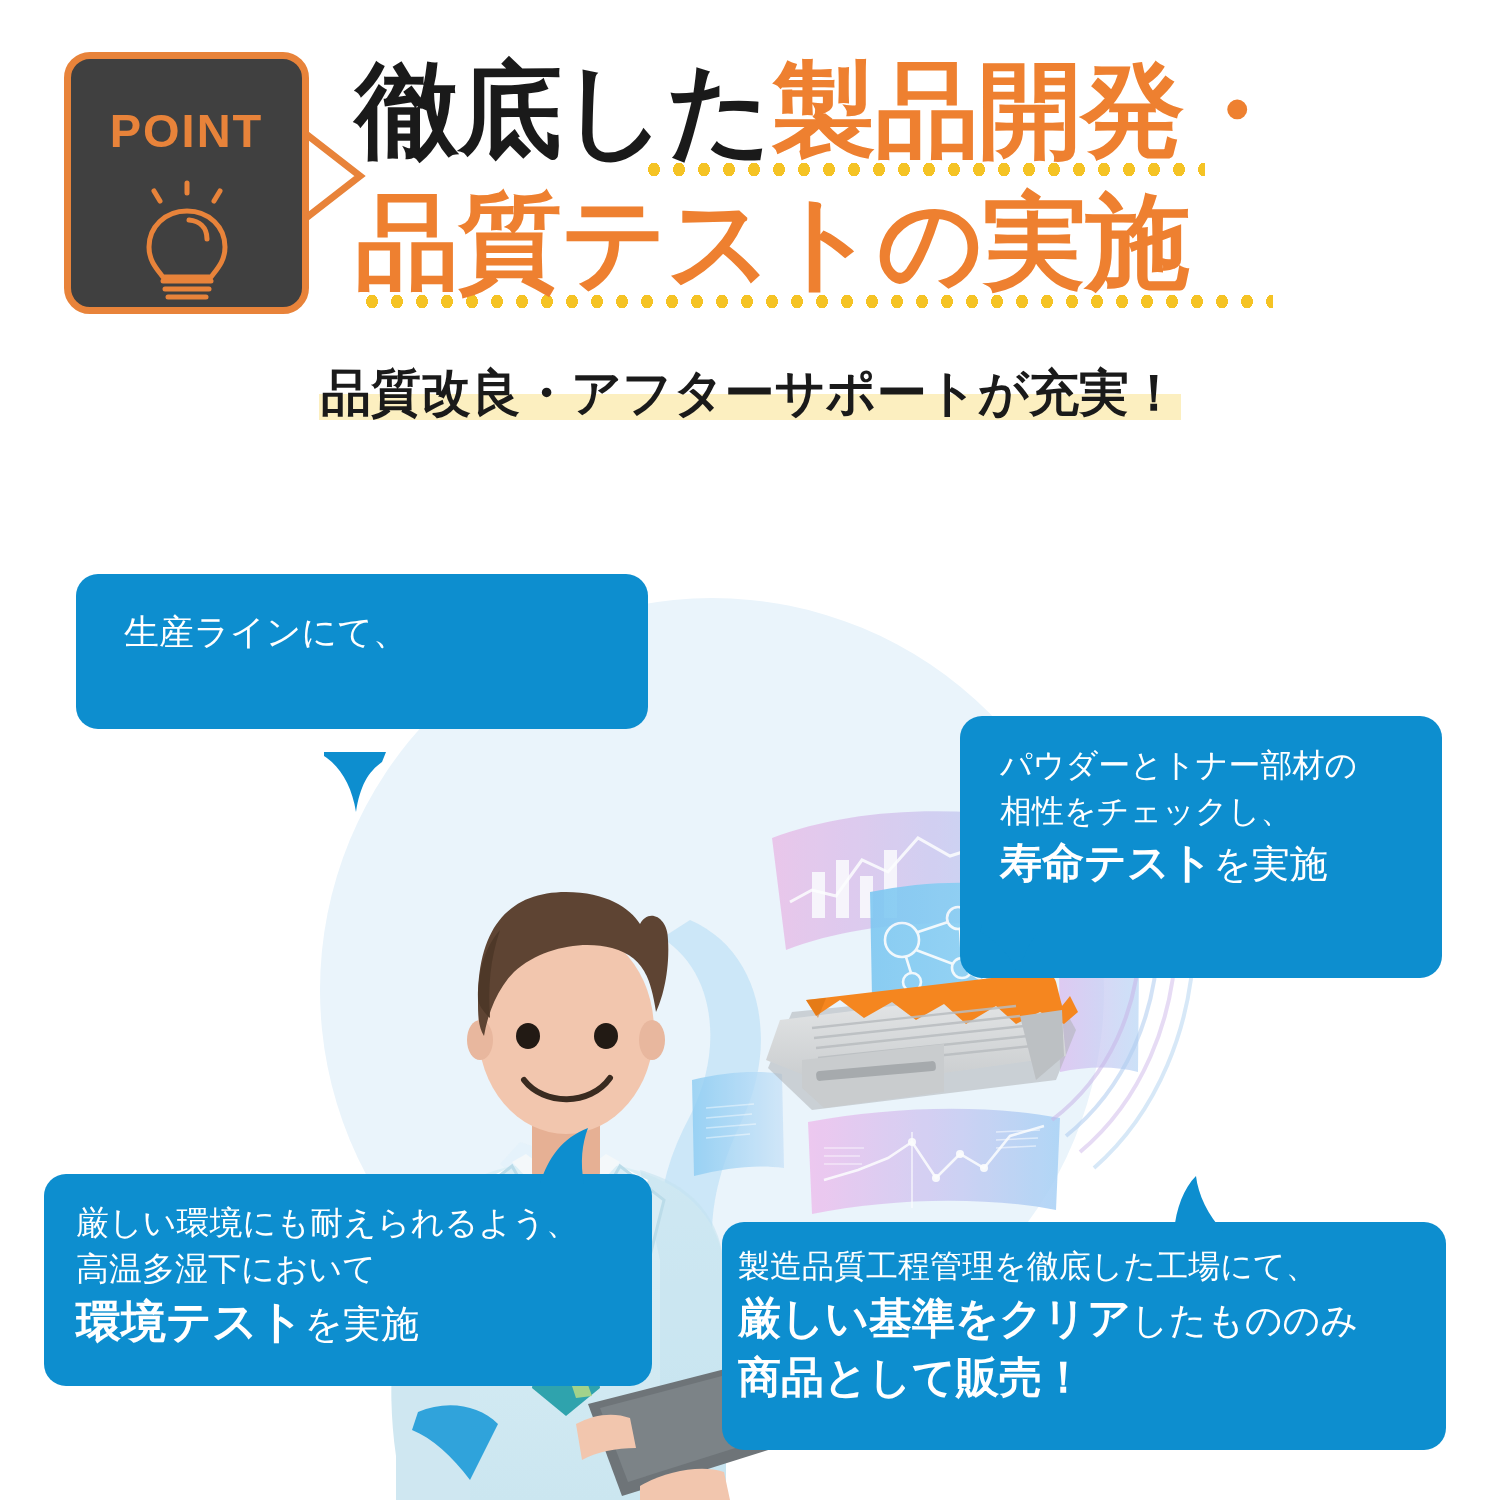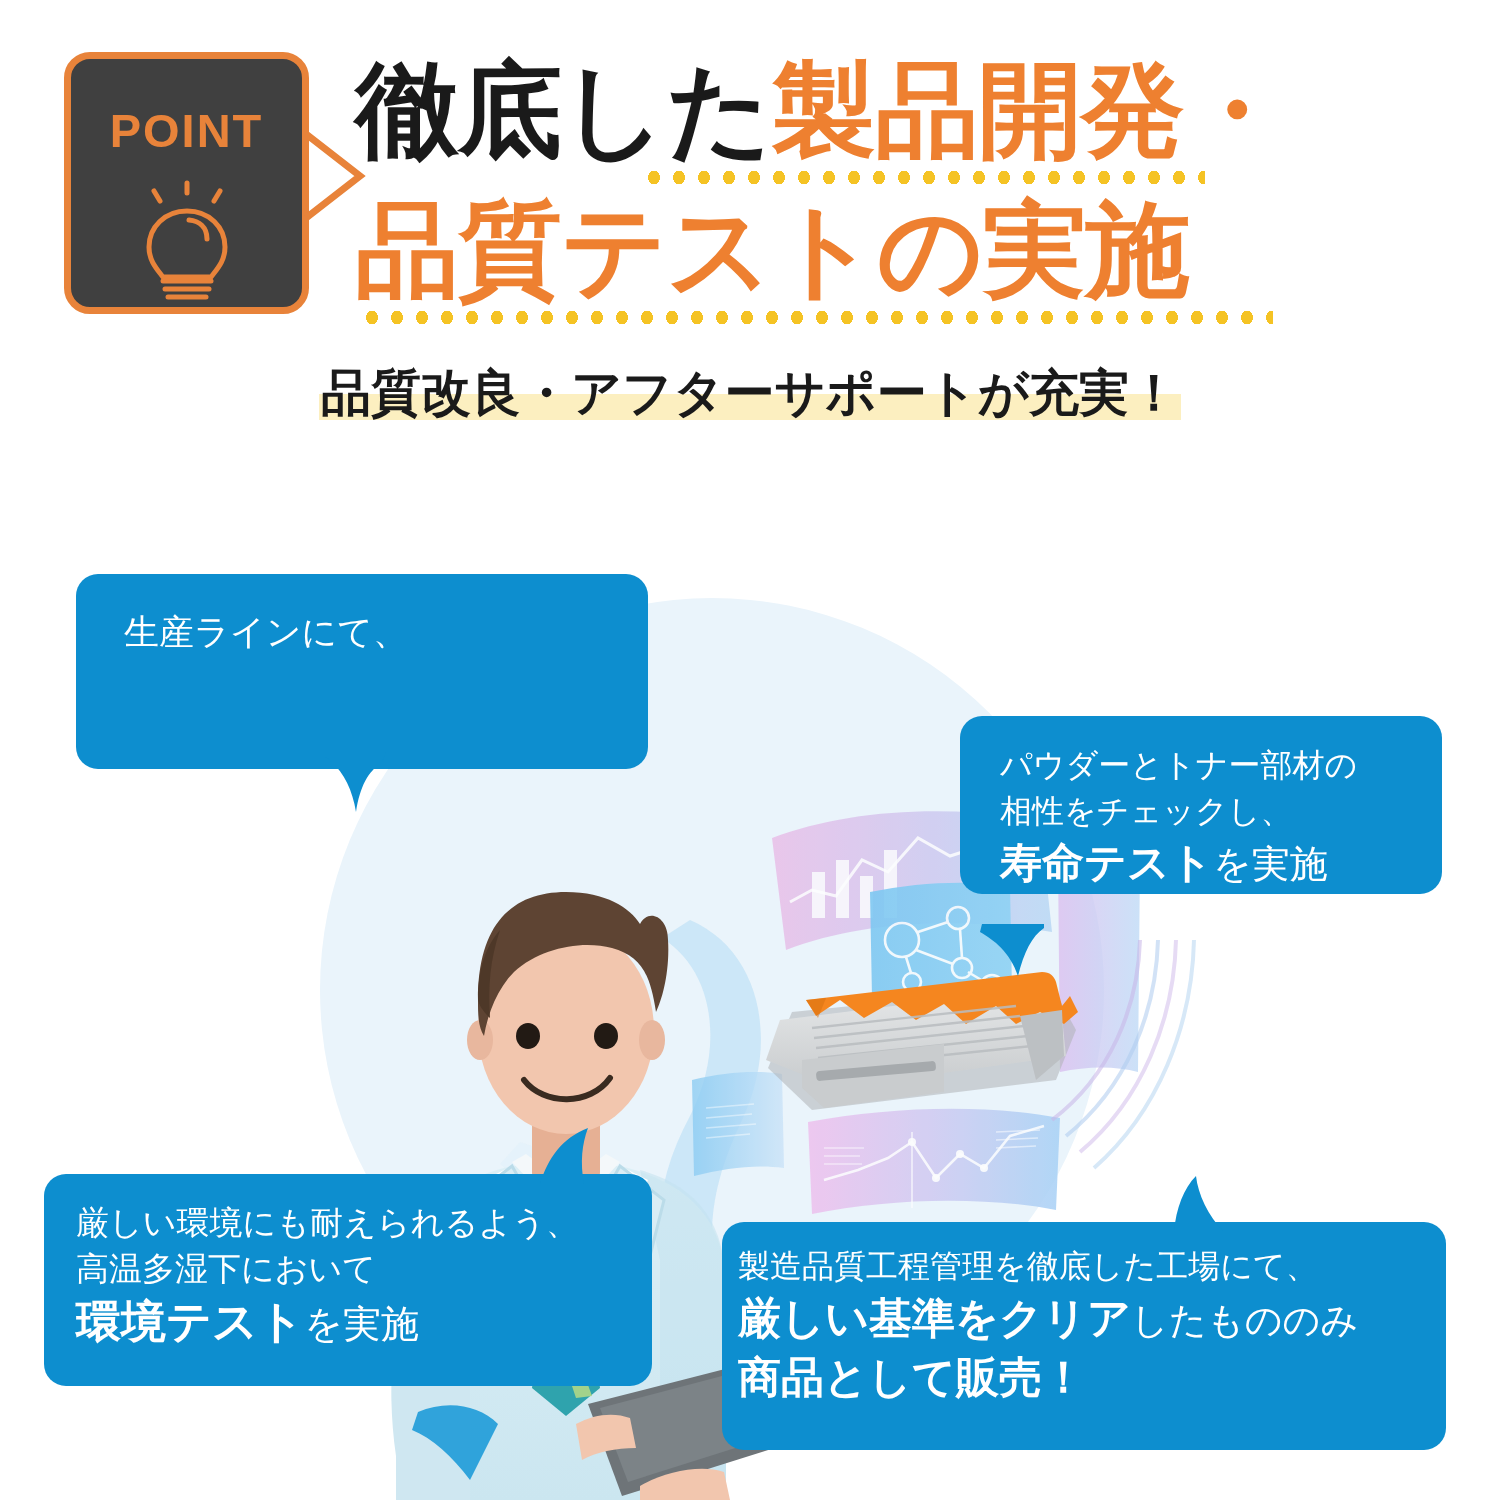--- a/index.html
+++ b/index.html
@@ -31,21 +31,21 @@
 
   
   .heading{
     position:absolute;left:355px;top:44px;width:1010px;z-index:5;
   }
   .hl{
     font-size:104px;font-weight:bold;line-height:1.28;white-space:nowrap;
     font-family:"DejaVu Sans","Liberation Sans",sans-serif;letter-spacing:-1px;
   }
   .hl .blk{color:#1a1a1a;}
-  .hl .org{color:#EE8030;font-family:Liberation Mono, monospace;}
+  .hl .org{color:#EE8030;}
   .dotline{
     height:13px;margin-top:-14px;
     background-image:radial-gradient(ellipse 6px 7px at 9px 50%, #F5C324 0 96%, transparent 97%);
     background-size:25px 13px;background-repeat:repeat-x;
   }
   .dot1{width:560px;margin-left:290px;}
   .dot2{width:910px;margin-left:8px;}
 
   
   .subtitle{
@@ -66,26 +66,26 @@
 
   
   .bub{
     position:absolute;background:#0D8ECF;border-radius:22px;
     color:#ffffff;z-index:8;box-sizing:border-box;
   }
   .bub p{margin:0;font-family:"DejaVu Sans","Liberation Sans",sans-serif;}
   .bub .ln{display:block;white-space:nowrap;}
   .bub .b{font-weight:bold;}
 
-  #bubble-1{left:76px;top:574px;width:572px;height:195px;padding:34px 0 0 48px;}
+  #bubble-1{left:76px;top:574px;width:572px;height:155px;padding:34px 0 0 48px;}
   #bubble-1 .ln{font-size:35px;line-height:1.42;}
   #bubble-1 .big{font-size:43px;line-height:1.35;}
   #bubble-1 .big .b{font-size:46px;}
 
-  #bubble-2{left:960px;top:716px;width:482px;height:178px;padding:26px 16px 0 40px;}
+  #bubble-2{left:960px;top:716px;width:482px;height:262px;padding:26px 16px 0 40px;}
   #bubble-2 .ln{font-size:32px;line-height:1.44;}
   #bubble-2 .big{font-size:38px;line-height:1.38;}
   #bubble-2 .big .b{font-size:42px;}
 
   #bubble-3{left:44px;top:1174px;width:608px;height:212px;padding:26px 0 6px 32px;}
   #bubble-3 .ln{font-size:33px;line-height:1.40;}
   #bubble-3 .big{font-size:38px;line-height:1.35;}
   #bubble-3 .big .b{font-size:45px;}
 
   #bubble-4{left:722px;top:1222px;width:724px;height:228px;padding:22px 0 0 16px;}

